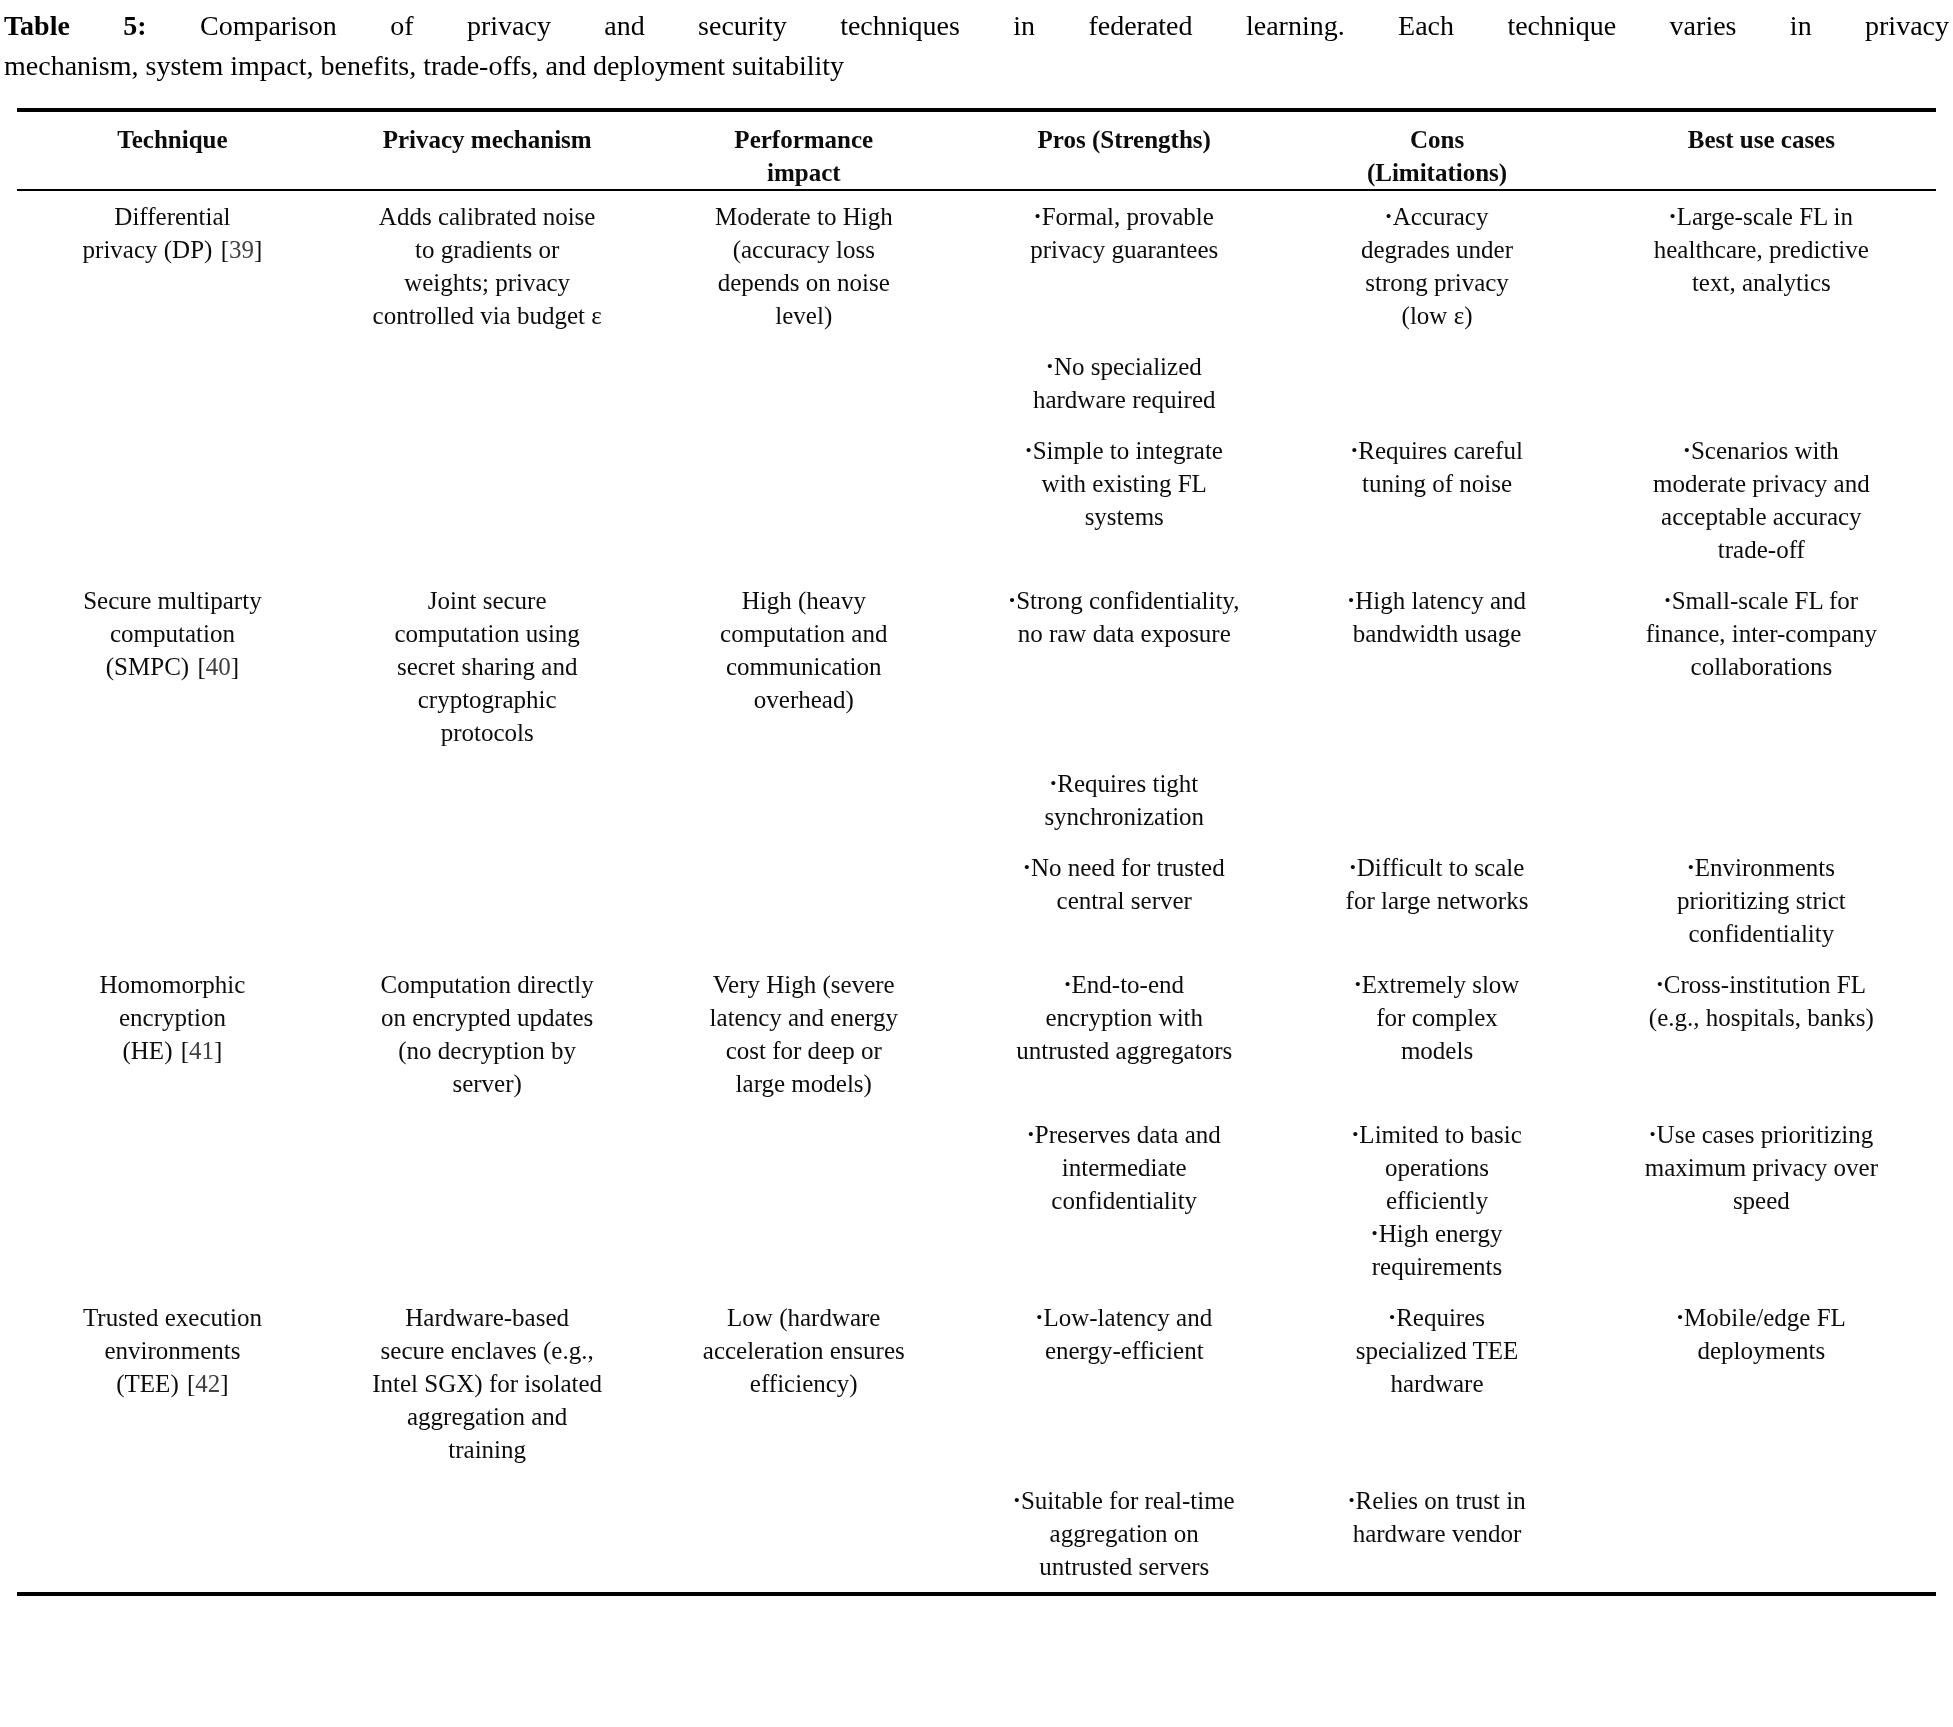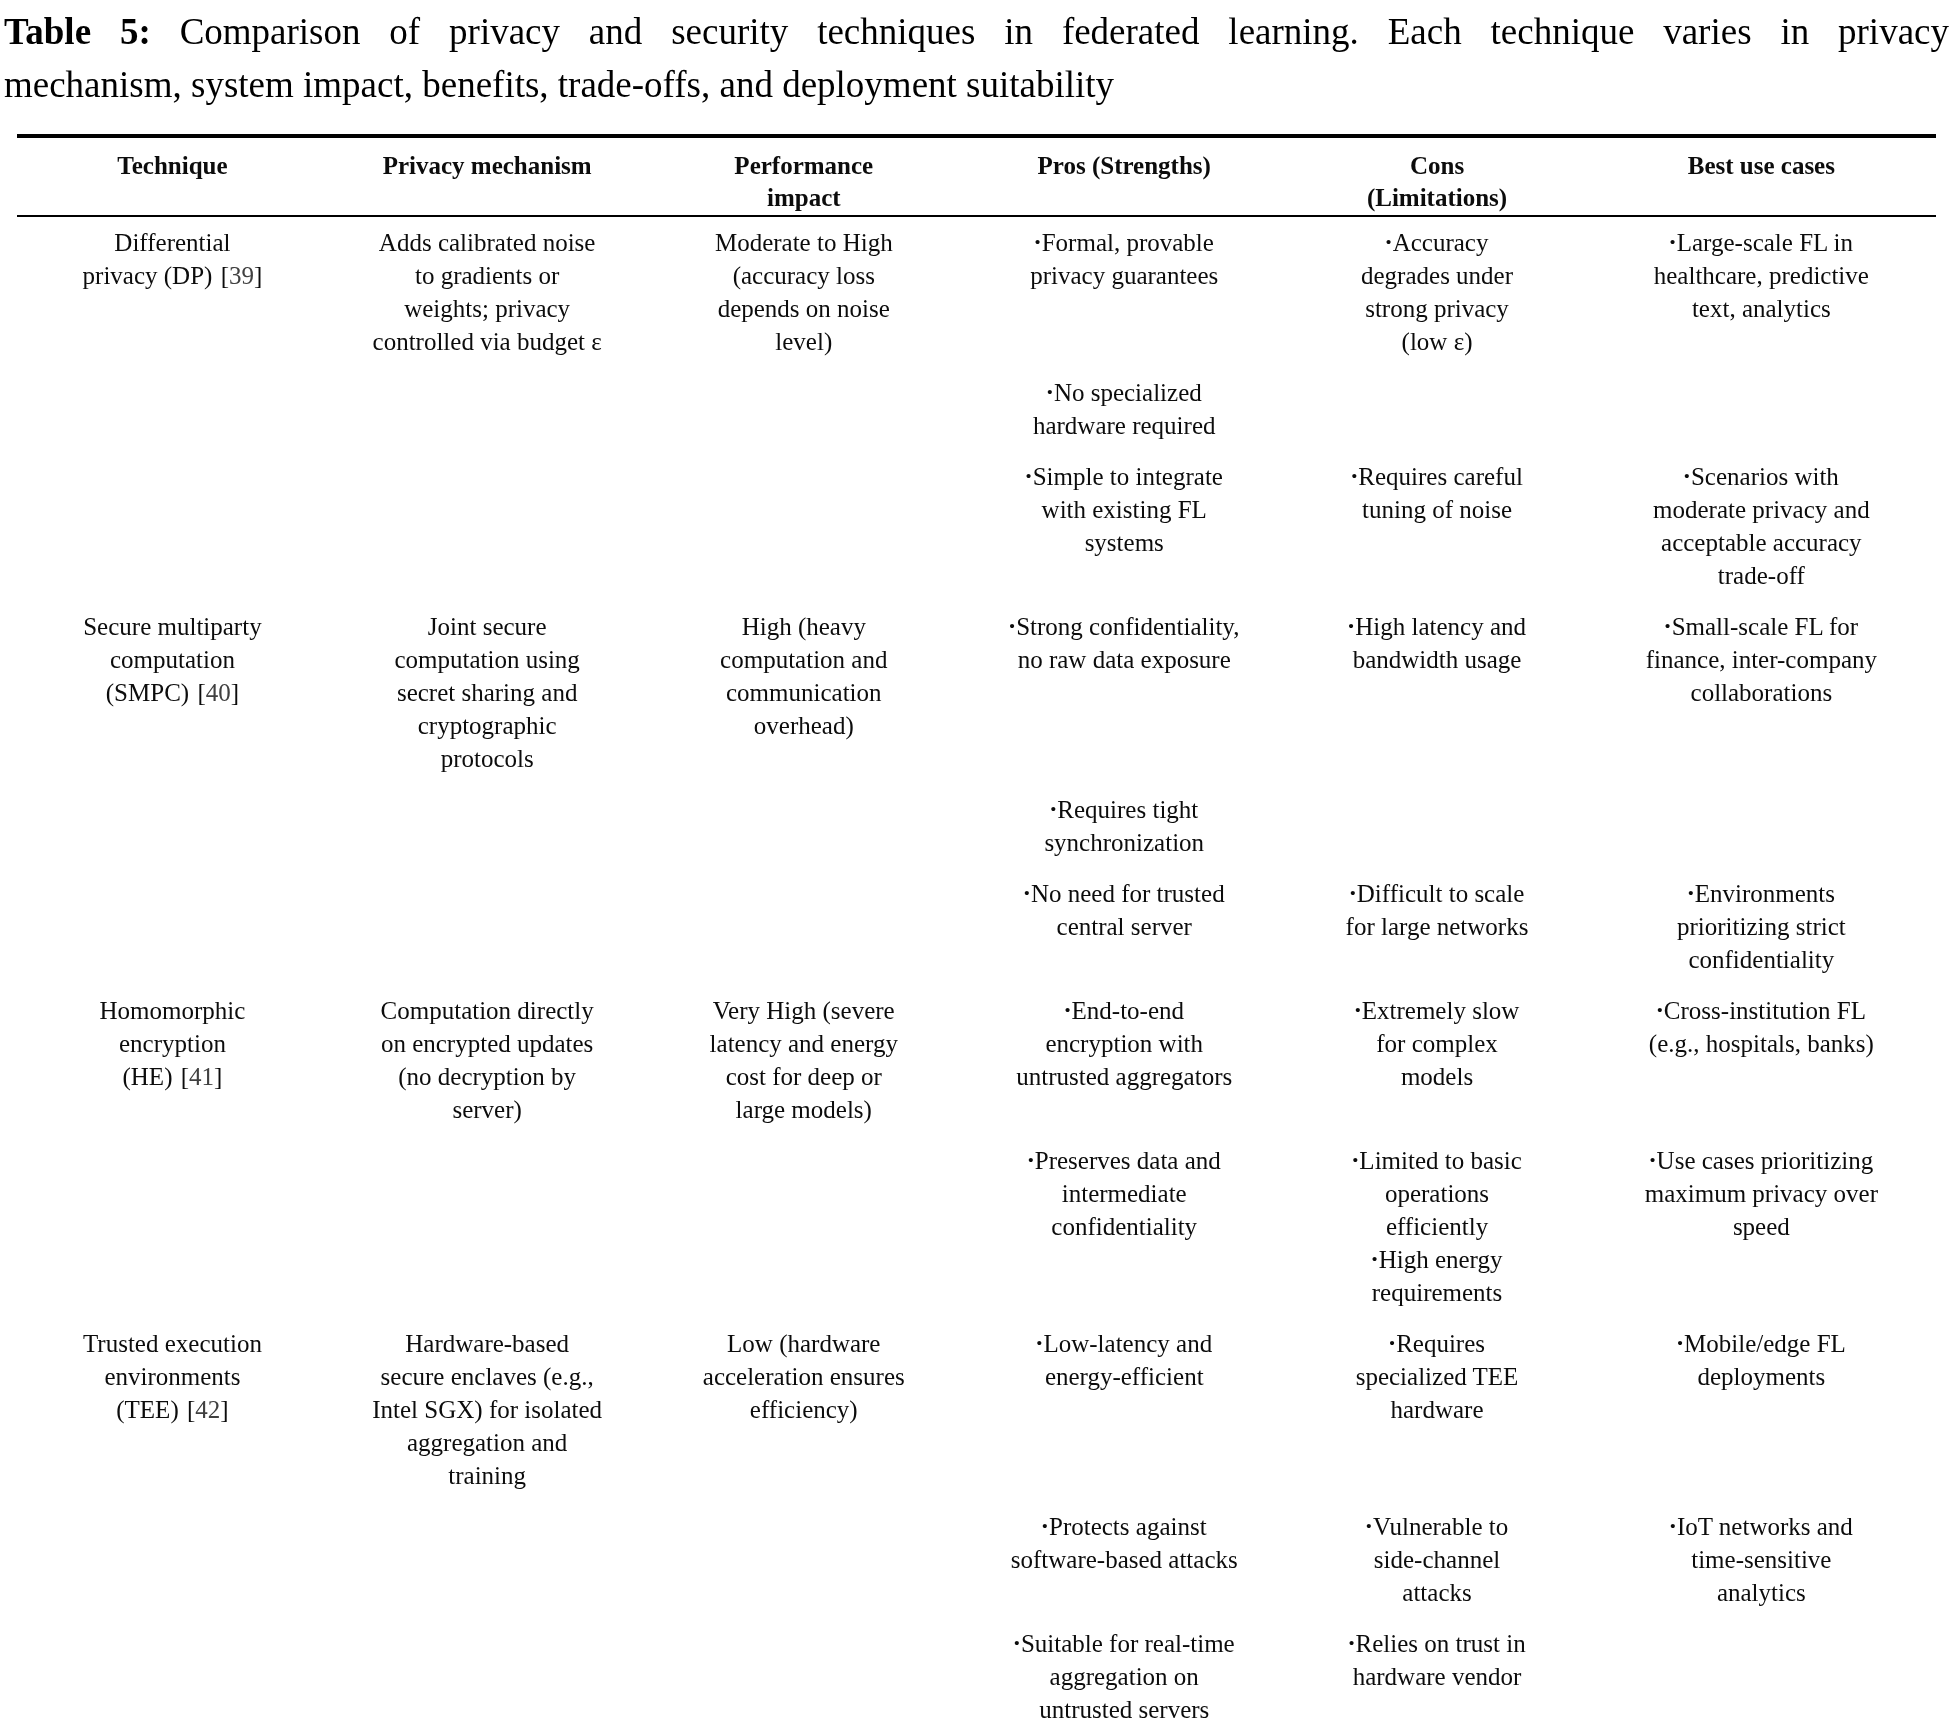--- a/index.html
+++ b/index.html
@@ -5,21 +5,21 @@
   html,body{margin:0;padding:0;}
   body{
     width:1953px;height:1727px;
     background:#ffffff;color:#0c0c0c;
     font-family:"Liberation Serif","DejaVu Serif",serif;
     overflow:hidden;
   }
   .page{padding:6px 4px 0 4px;}
 
   
-  .caption{font-size:37px;line-height:1.43;color:#000;}
+  .caption{font-size:28px;line-height:1.43;color:#000;}
   .cap-label{font-weight:bold;}
   .cap-l1{text-align:justify;text-align-last:justify;}
   .cap-l2{text-align:left;}
 
   
   .tbl{
     width:calc(100% - 26px);
     margin:22px 13px 0 13px;
     border-collapse:collapse;
     border-top:4px solid #000;
@@ -296,39 +296,20 @@
         <td>
             <div class="bullet">Mobile/edge FL
 deployments</div>
           </td>
       </tr>
       <tr class="band">
         <td></td>
         <td></td>
         <td></td>
         <td>
-            <div class="bullet">Protects against
-software-based attacks</div>
-          </td>
-        <td>
-            <div class="bullet">Vulnerable to
-side-channel
-attacks</div>
-          </td>
-        <td>
-            <div class="bullet">IoT networks and
-time-sensitive
-analytics</div>
-          </td>
-      </tr>
-      <tr class="band">
-        <td></td>
-        <td></td>
-        <td></td>
-        <td>
             <div class="bullet">Suitable for real-time
 aggregation on
 untrusted servers</div>
           </td>
         <td>
             <div class="bullet">Relies on trust in
 hardware vendor</div>
           </td>
         <td></td>
       </tr>

